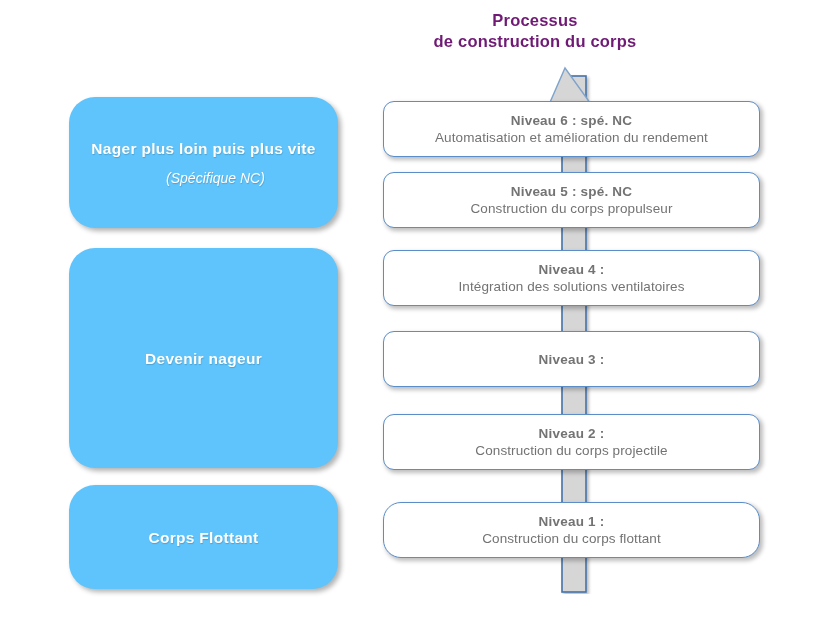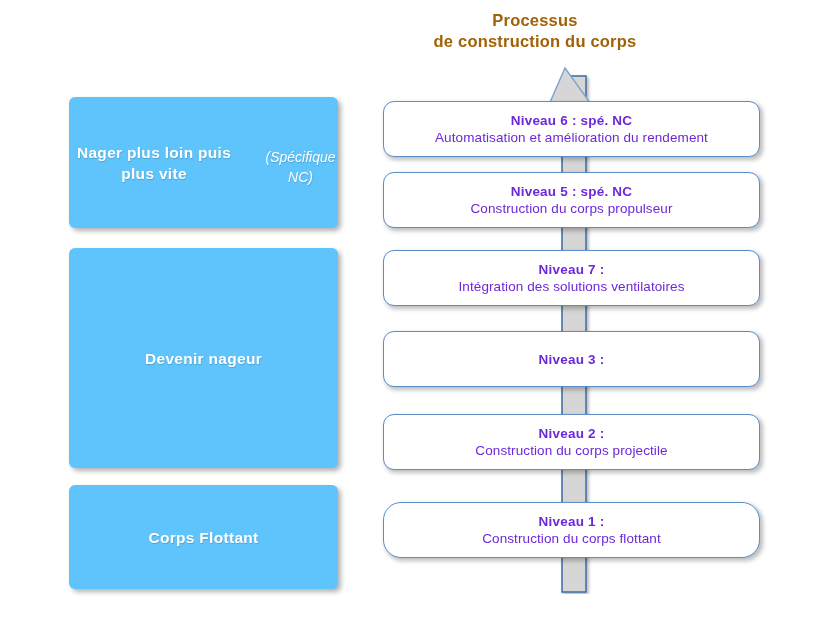--- a/index.html
+++ b/index.html
@@ -15,39 +15,39 @@
     font-family: "Liberation Sans", sans-serif;
   }
 
   
   #title {
     position: absolute;
     left: 300px;
     top: 10px;
     width: 470px;
     text-align: center;
-    color: #a16207;
+    color: #701a75;
     font-weight: bold;
     font-size: 16.5px;
     line-height: 21px;
     letter-spacing: 0.2px;
   }
   #title .t-line { display: block; white-space: nowrap; }
 
   
   .stage {
     position: absolute;
     left: 69px;
     width: 269px;
     box-sizing: border-box;
     background: #5FC4FB;
-    border-radius: 6px;
+    border-radius: 26px;
     box-shadow: 3px 3px 5px rgba(0,0,0,0.30);
     display: flex;
-    flex-direction: row;
+    flex-direction: column;
     align-items: center;
     justify-content: center;
     color: #ffffff;
     text-align: center;
   }
   .stage .stage-title {
     font-weight: bold;
     font-size: 15.5px;
     line-height: 21px;
     letter-spacing: 0.3px;
@@ -85,21 +85,21 @@
     box-sizing: border-box;
     background: #ffffff;
     border: 1px solid #5B8DC8;
     border-radius: 11px;
     box-shadow: 2.5px 2.5px 4px rgba(0,0,0,0.26);
     z-index: 2;
     display: flex;
     flex-direction: column;
     align-items: center;
     justify-content: center;
-    color: #6d28d9;
+    color: #737373;
     text-align: center;
   }
   .level .lv-title {
     font-weight: bold;
     font-size: 13.5px;
     line-height: 17px;
     letter-spacing: 0.2px;
     white-space: nowrap;
   }
   .level .lv-desc {
@@ -154,21 +154,21 @@
   <div class="lv-title">Niveau 6 : spé. NC</div>
   <div class="lv-desc">Automatisation et amélioration du rendement</div>
 </div>
 
 <div class="level" id="level-1">
   <div class="lv-title">Niveau 5 : spé. NC</div>
   <div class="lv-desc">Construction du corps propulseur</div>
 </div>
 
 <div class="level" id="level-2">
-  <div class="lv-title">Niveau 7 :</div>
+  <div class="lv-title">Niveau 4 :</div>
   <div class="lv-desc">Intégration des solutions ventilatoires</div>
 </div>
 
 <div class="level" id="level-3">
   <div class="lv-title">Niveau 3 :</div>
 </div>
 
 <div class="level" id="level-4">
   <div class="lv-title">Niveau 2 :</div>
   <div class="lv-desc">Construction du corps projectile</div>

